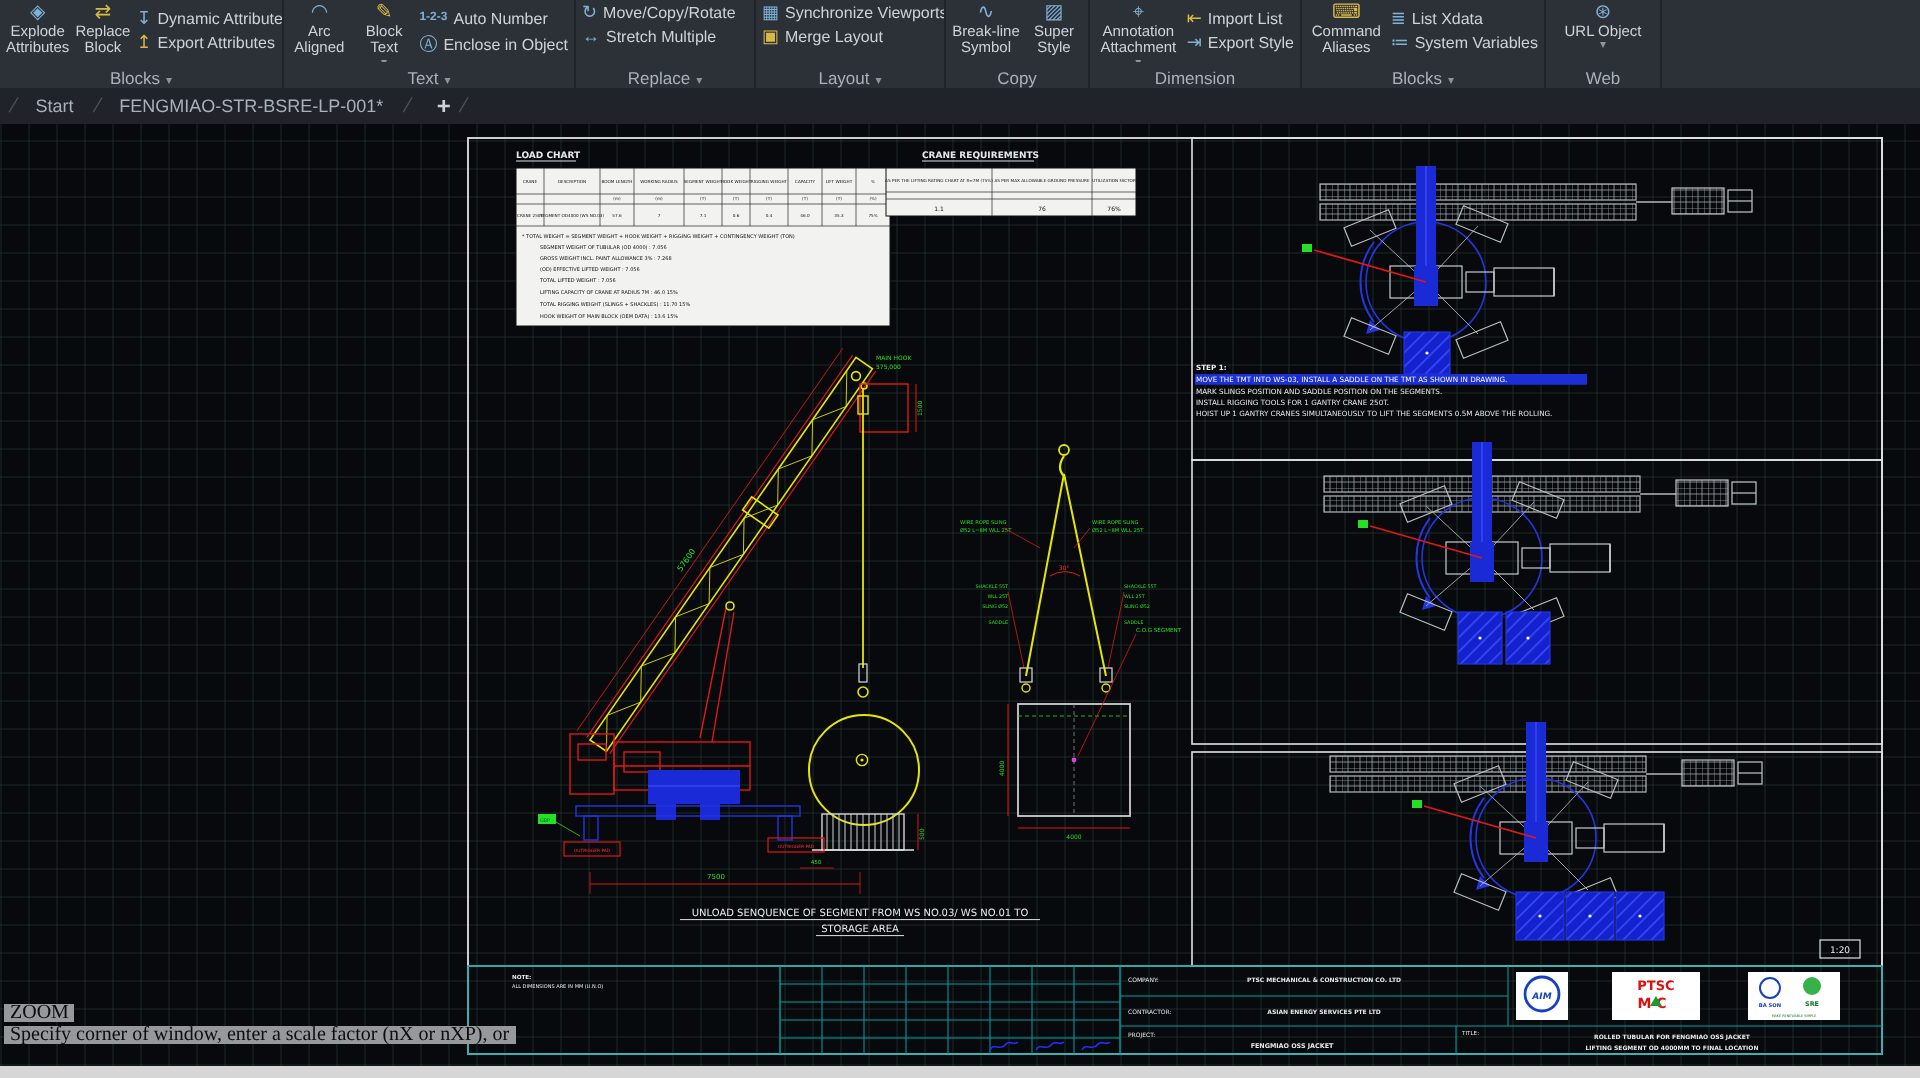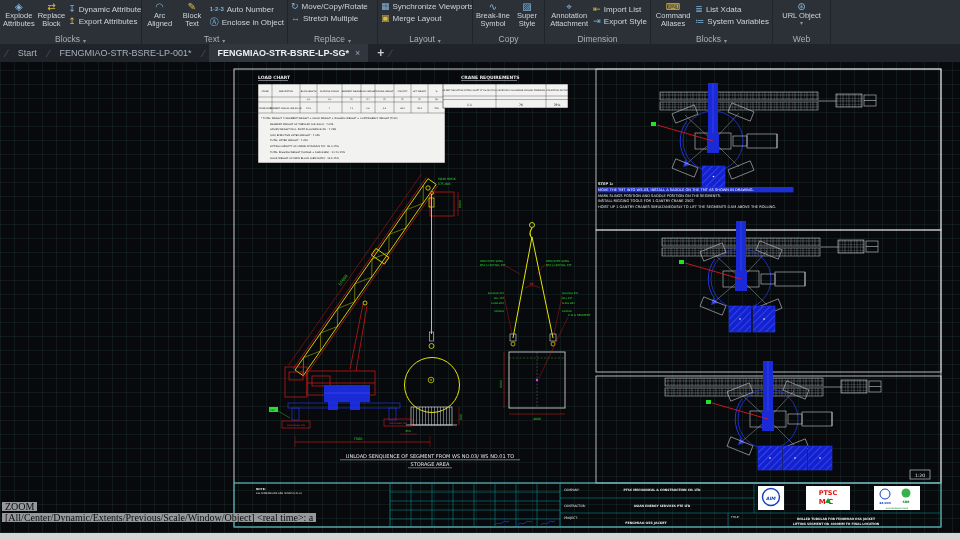--- a/index.html
+++ b/index.html
@@ -209,24 +209,20 @@
 
   <div style="flex:1"></div>
 </div>
 
 <div class="tabbar">
   <span class="slash">/</span>
   <span class="tab">Start</span>
   <span class="slash">/</span>
   <span class="tab">FENGMIAO-STR-BSRE-LP-001*</span>
   <span class="slash">/</span>
-  <span class="tab active">
-    <span>FENGMIAO-STR-BSRE-LP-SG*</span>
-    <span class="closex">×</span>
-  </span>
   <span class="plus">+</span>
   <span class="slash">/</span>
 </div>
 
 <div class="canvas">
 
 <svg class="sheet" width="712" height="464" viewBox="0 0 712 464">
   <defs>
     <pattern id="latt" width="6" height="6" patternUnits="userSpaceOnUse">
       <path d="M0 0H6M0 3H6M0 0V6M3 0V6" stroke="#9ba1a7" stroke-width="0.4"></path>
@@ -589,17 +585,17 @@
     <text x="332" y="452.5" font-size="3" class="wt">PROJECT:</text>
     <text x="414" y="458" font-size="3.2" class="wt" font-weight="bold" text-anchor="middle">FENGMIAO OSS JACKET</text>
     <text x="499" y="451.5" font-size="2.8" class="wt">TITLE:</text>
     <text x="604" y="453.5" font-size="3" class="wt" font-weight="bold" text-anchor="middle">ROLLED TUBULAR FOR FENGMIAO OSS JACKET</text>
     <text x="604" y="459" font-size="3" class="wt" font-weight="bold" text-anchor="middle">LIFTING SEGMENT OD 4000MM TO FINAL LOCATION</text>
   </g>
 </svg>
 
   <div class="cmd">
     <div class="cmdline">ZOOM</div>
-    <div class="cmdline">[All/Center/Dynamic/Extents/Previous/Scale/Window/Object] &lt;real time&gt;: a</div>
+    <div class="cmdline">Specify corner of window, enter a scale factor (nX or nXP), or</div>
   </div>
 </div>
 
 <div class="statusbar"></div>
 
 </body></html>

